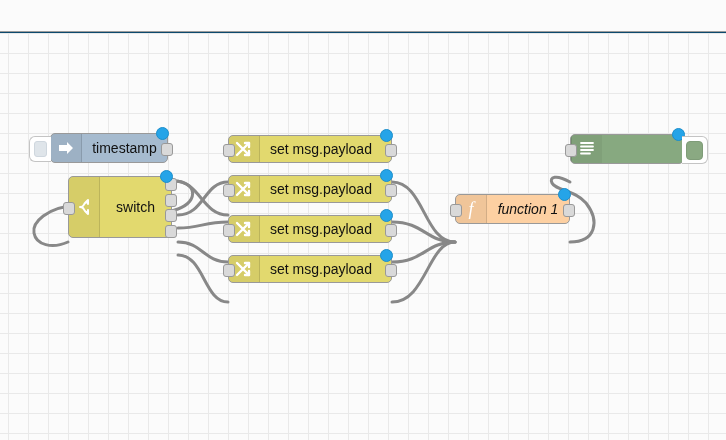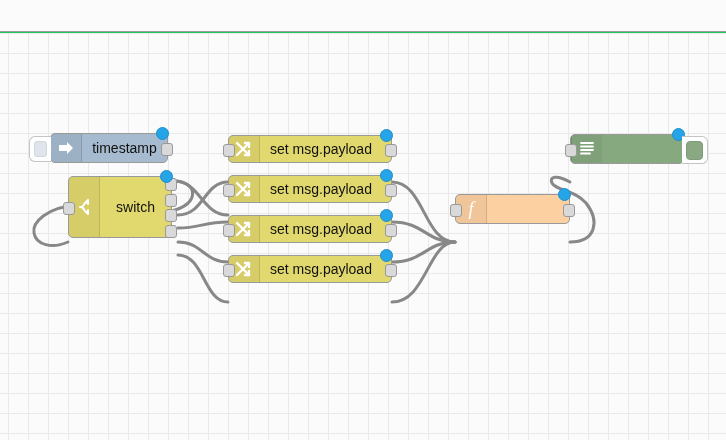--- a/index.html
+++ b/index.html
@@ -6,21 +6,21 @@
     margin: 0;
     padding: 0;
     background: #fafafa;
     font-family: "Liberation Sans", sans-serif;
   }
   #app {
     position: relative;
     width: 726px;
     height: 440px;
     overflow: hidden;
-    background: #22c55e;
+    background: #0c4a6e;
   }
   
   #header-strip {
     position: absolute;
     left: 0; top: 0;
     width: 726px;
     height: 32px;
     background: #fbfbfb;
     border-bottom: 1px solid #9b9b9b;
     box-sizing: border-box;
@@ -292,20 +292,21 @@
         <div class="port out" style="top: 8px;"></div>
         <div class="status-dot" style="right: -2px; top: -7px;"></div>
       </div>
       <div class="node" style="left: 455px; top: 194px; width: 115px; height: 30px; background: rgb(253, 208, 162);">
         <div class="node-body">
           <div class="icon-box">
             <svg class="glyph" width="20" height="22" viewBox="0 0 20 22">
               <text x="10" y="17" font-family="Liberation Serif, serif" font-style="italic" font-size="18" fill="#ffffff" text-anchor="middle">f</text>
             </svg>
           </div>
+          <div class="node-label center italic">function 1</div>
         </div>
         <div class="port in" style="top: 9px;"></div>
         <div class="port out" style="top: 9px;"></div>
         <div class="status-dot" style="right: -2px; top: -7px;"></div>
       </div>
       <div class="node" style="left: 570px; top: 134px; width: 114px; height: 30px; background: rgb(135, 169, 128);">
         <div class="node-body">
           <div class="icon-box right">
             <svg class="glyph" width="20" height="20" viewBox="0 0 20 20">
               <path d="M4 4 H16 M4 7.5 H16 M4 11 H16 M4 14.5 H13" stroke="#ffffff" stroke-width="1.8" stroke-linecap="round"></path>

